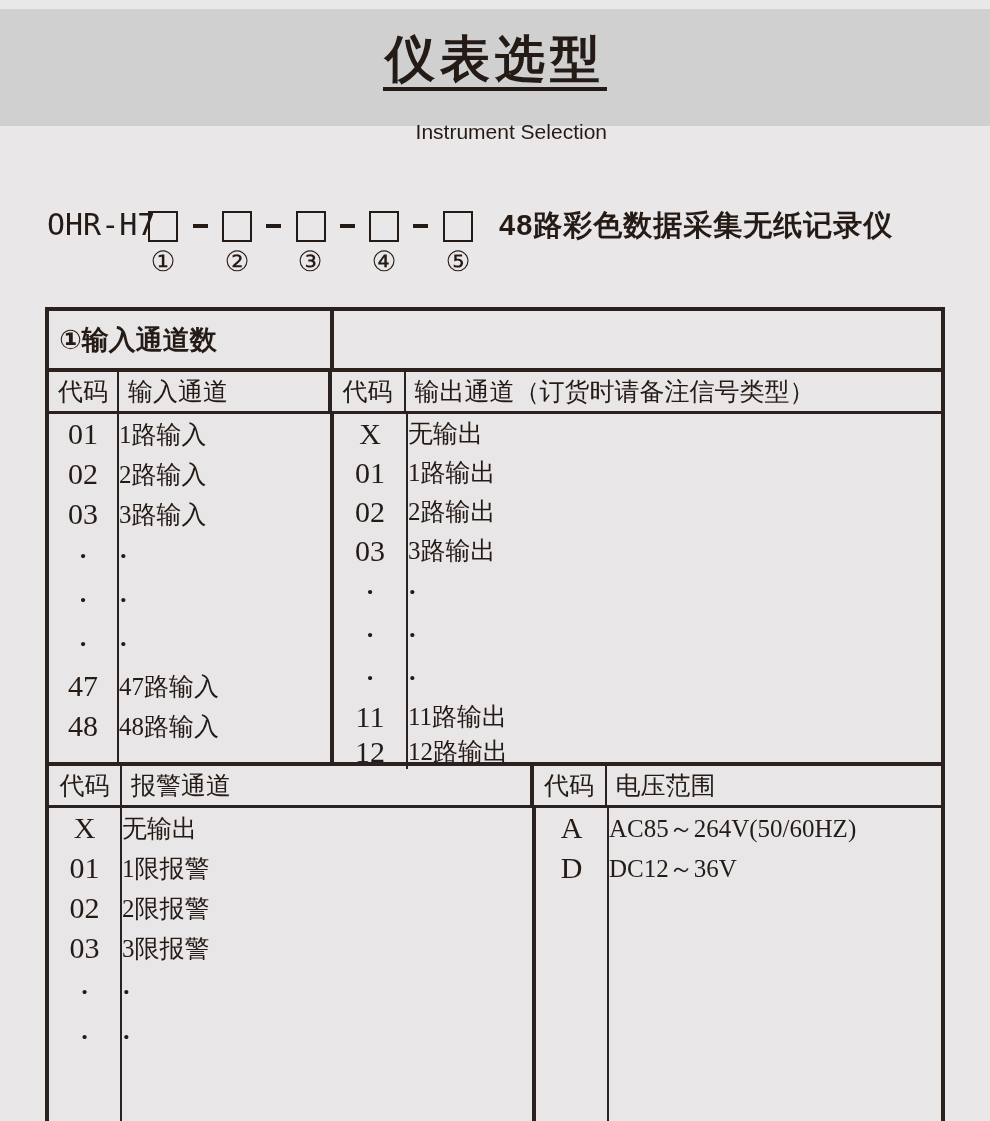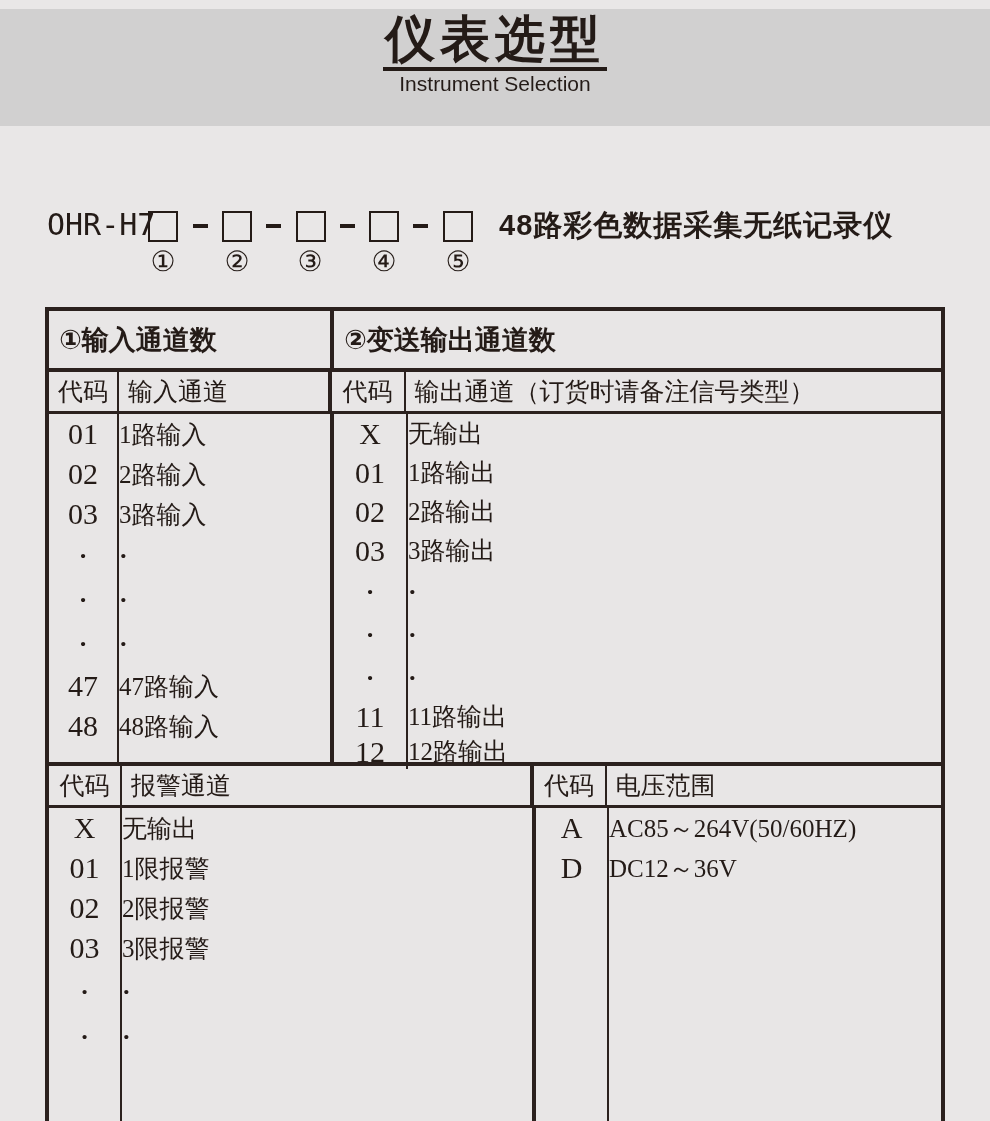--- a/index.html
+++ b/index.html
@@ -10,21 +10,21 @@
     overflow:hidden;
     font-family:"Liberation Serif","DejaVu Serif",serif;
     color:#241b17;
   }
   
   .band{
     position:absolute;left:0;top:9px;width:990px;height:117px;
     background:#d1d0d0;
     display:flex;flex-direction:column;align-items:center;justify-content:flex-start;
   }
-  .title-block{display:flex;flex-direction:column;align-items:center;margin-top:2px;}
+  .title-block{display:flex;flex-direction:column;align-items:flex-end;margin-top:22px;gap:28px;}
   .main-title{
     font-family:"Liberation Sans","DejaVu Sans",sans-serif;
     font-weight:bold;font-size:50px;line-height:56px;letter-spacing:5px;
     border-bottom:4px solid #241b17;padding:0 2px 0 2px;
   }
   .sub-title{
     font-family:"Liberation Sans","DejaVu Sans",sans-serif;
     font-size:21px;line-height:24px;margin-top:1px;letter-spacing:0px;
   }
   
@@ -137,21 +137,20 @@
     <span class="mcircle" style="left:263px">③</span>
     <span class="mcircle" style="left:337px">④</span>
     <span class="mcircle" style="left:411px">⑤</span>
   </div>
 
   <div class="sel-table">
 
     <div class="ttop">
       <div class="title-row">
         <div class="title-cell tc1">①输入通道数</div>
-        <div class="title-cell tc2">②变送输出通道数</div>
       </div>
       <div class="header-row">
         <div class="hc hc1 center">代码</div>
         <div class="hc hc2 pad">输入通道</div>
         <div class="hc hc3 center">代码</div>
         <div class="hc hc4 pad">输出通道（订货时请备注信号类型）</div>
       </div>
       <div class="data-wrap">
         <div class="half halfL1 s1">
           <div class="row">

